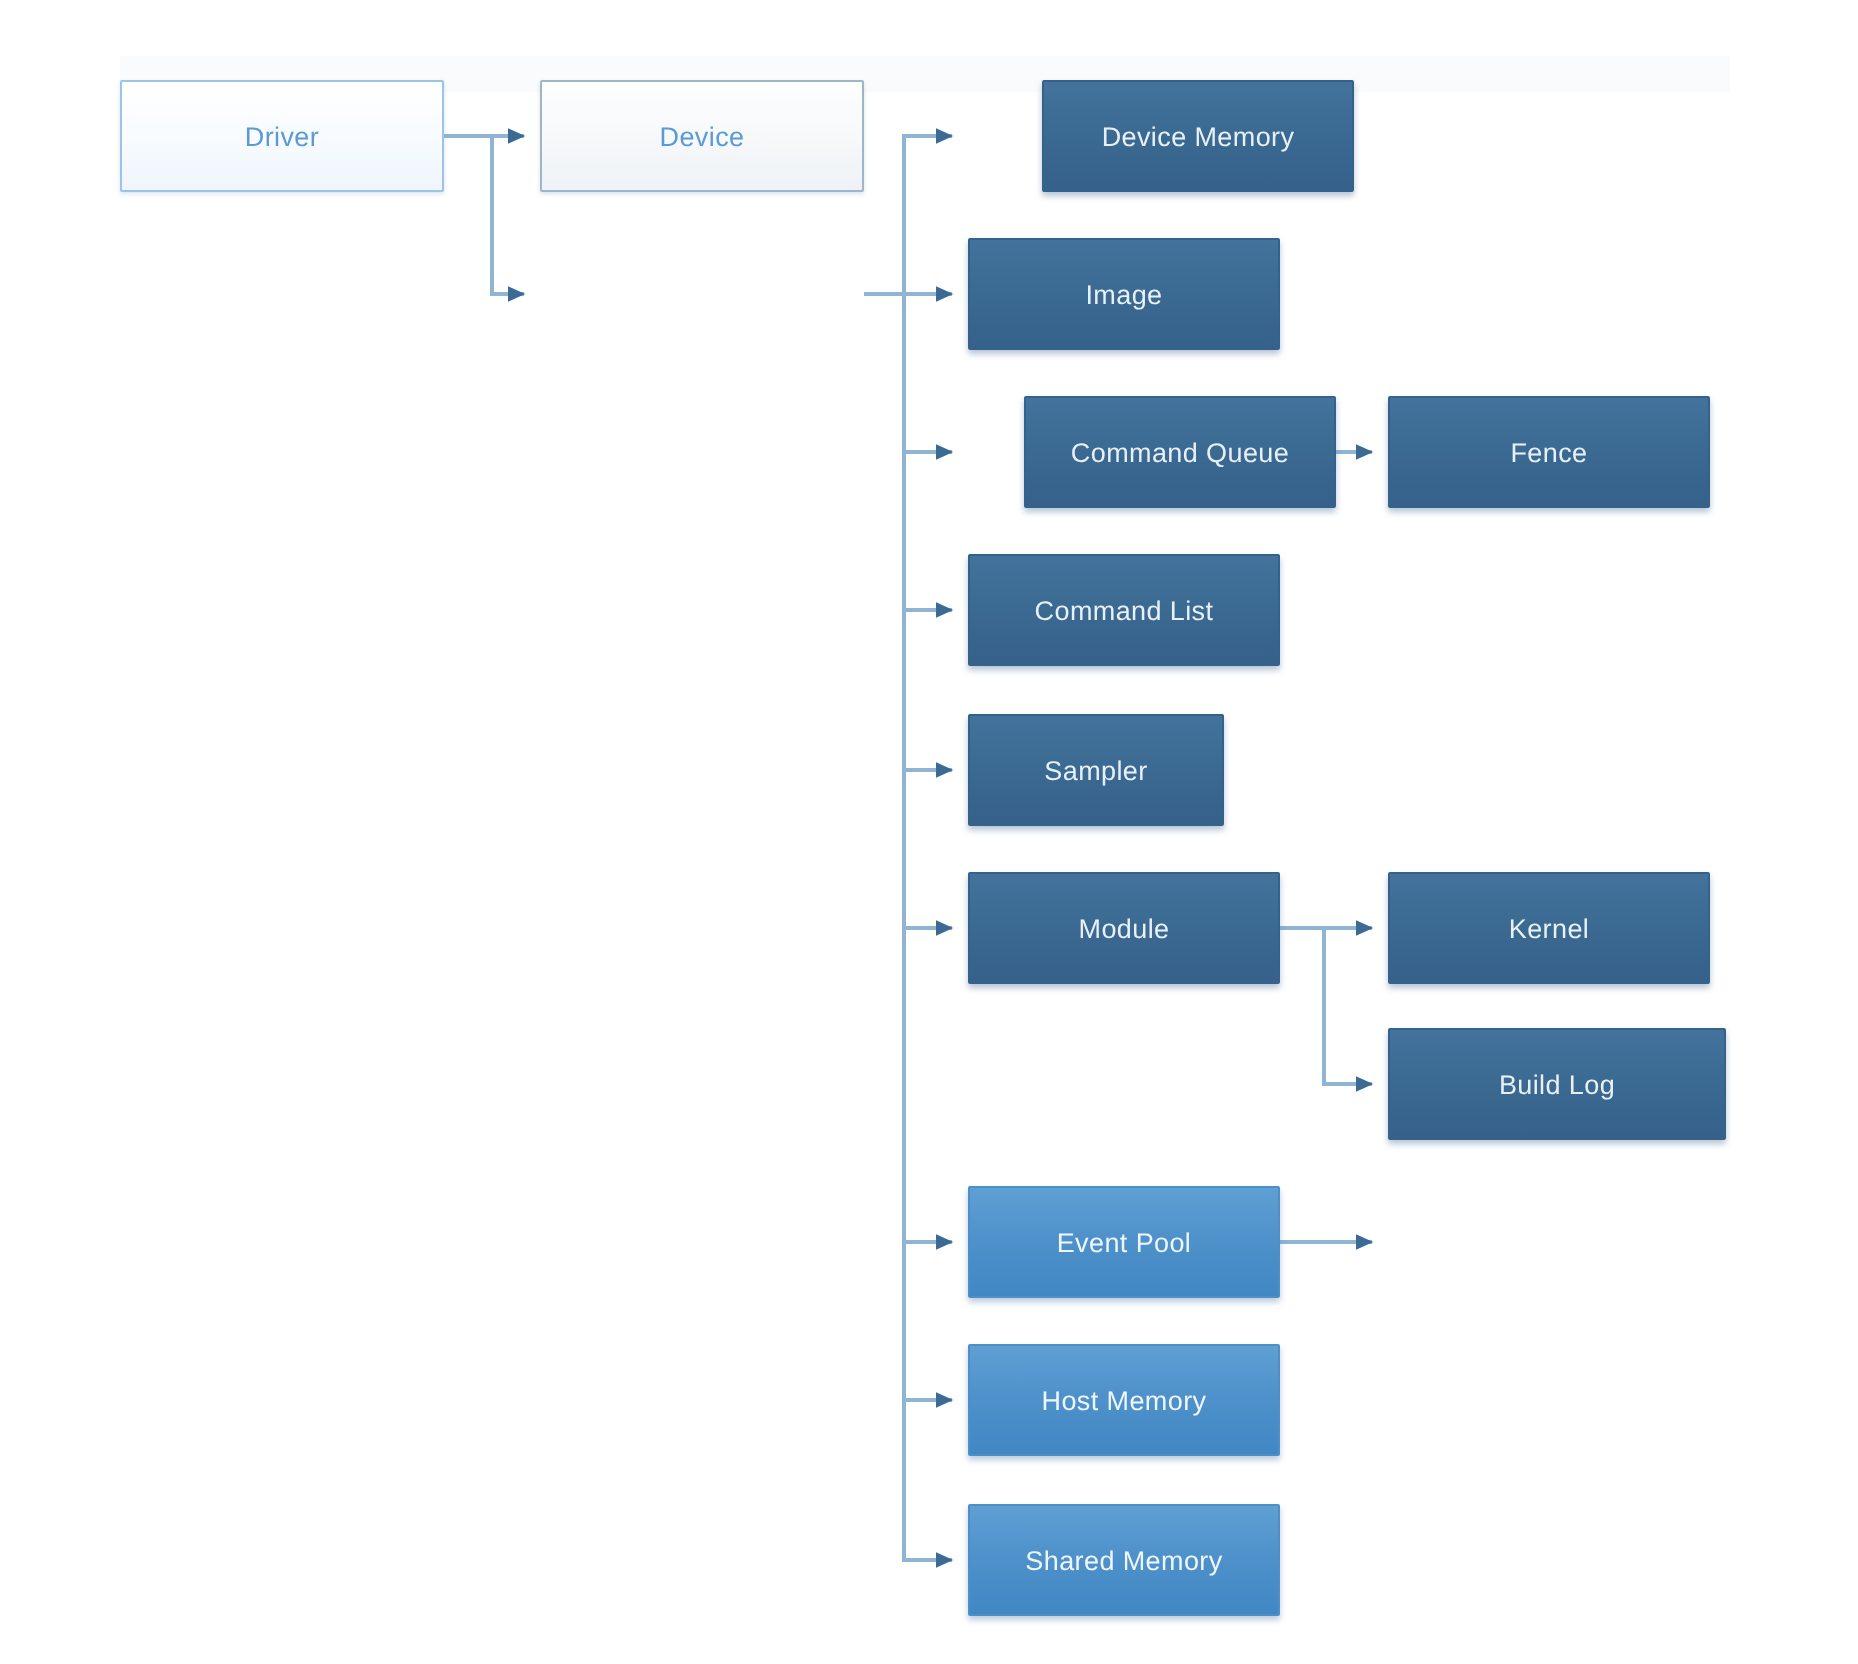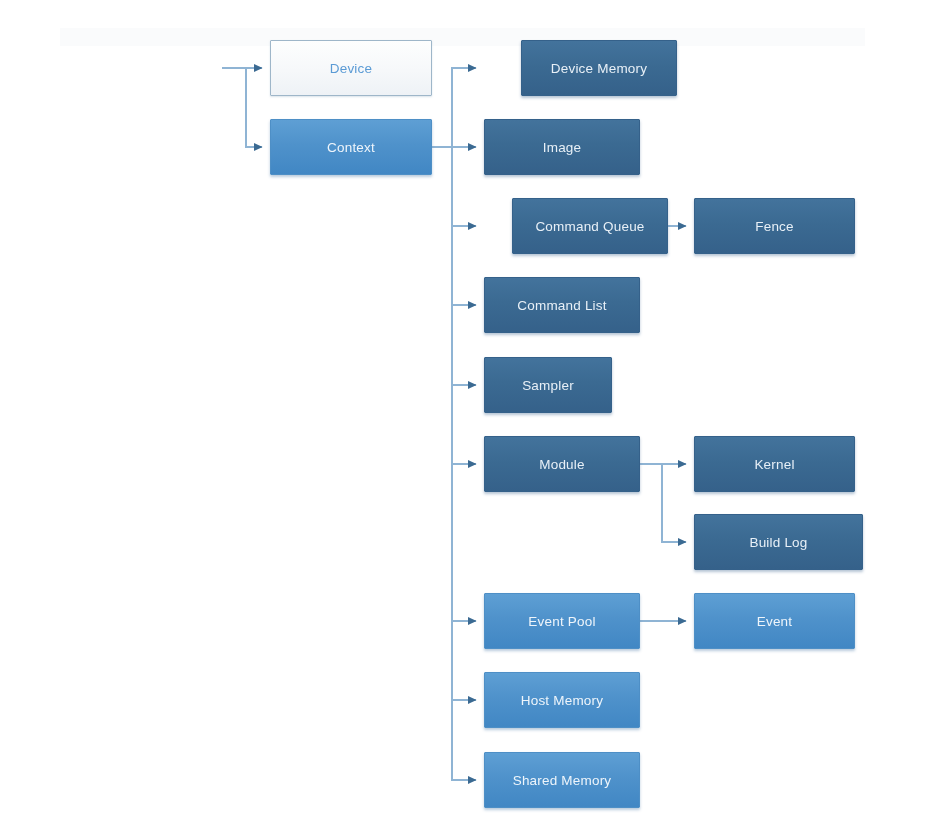--- a/index.html
+++ b/index.html
@@ -109,28 +109,28 @@
       <path d="M640,226 L686,226"></path>
 
       <path d="M640,464 L686,464"></path>
 
       <path d="M662,464 L662,542 L686,542"></path>
 
       <path d="M640,621 L686,621"></path>
     </g>
   </svg>
 
+  <div class="node light" style="left:60px; top:40px; width:162px; height:56px;">
+    <span class="label">Driver</span>
+  </div>
 
   <div class="node pale" style="left:270px; top:40px; width:162px; height:56px;">
     <span class="label">Device</span>
   </div>
 
-  <div class="node mid" style="left:270px; top:119px; width:162px; height:56px;">
-    <span class="label">Context</span>
-  </div>
 
   <div class="node dark" style="left:484px; top:40px; width:156px; height:56px;margin-left:37px;">
     <span class="label">Device Memory</span>
   </div>
 
   <div class="node dark" style="left:484px; top:119px; width:156px; height:56px;">
     <span class="label">Image</span>
   </div>
 
   <div class="node dark" style="left:484px; top:198px; width:156px; height:56px;margin-left:28px;">
@@ -166,17 +166,14 @@
   </div>
 
   <div class="node dark" style="left:694px; top:436px; width:161px; height:56px;">
     <span class="label">Kernel</span>
   </div>
 
   <div class="node dark" style="left:694px; top:514px; width:169px; height:56px;">
     <span class="label">Build Log</span>
   </div>
 
-  <div class="node mid" style="left:694px; top:593px; width:161px; height:56px;">
-    <span class="label">Event</span>
-  </div>
 
 </div>
 
 </body></html>

